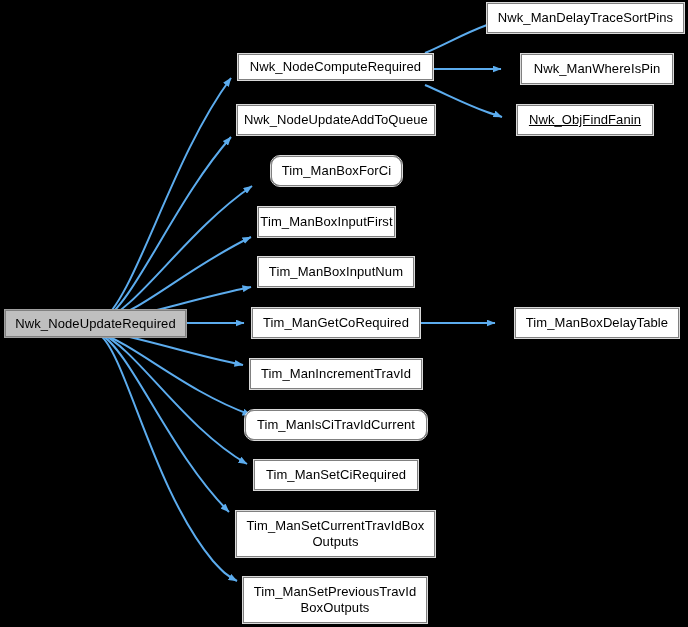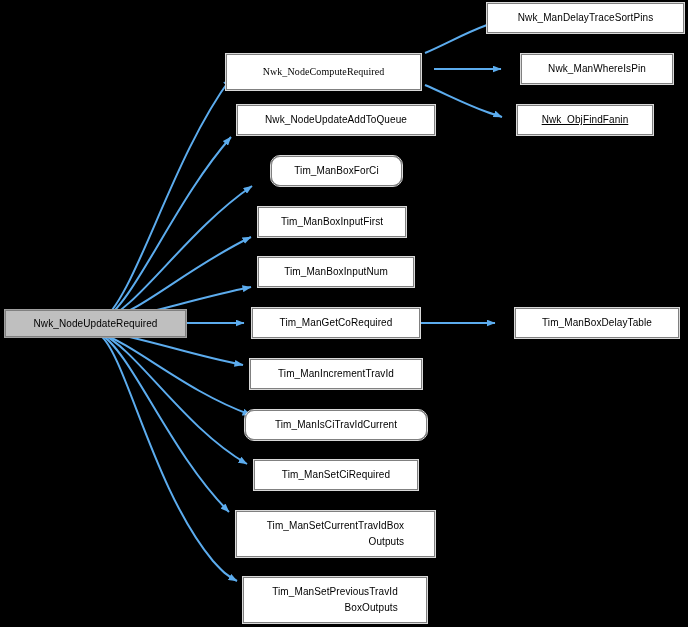--- a/index.html
+++ b/index.html
@@ -22,26 +22,26 @@
     width: 688px;
     height: 627px;
     pointer-events: none;
   }
   .node {
     position: absolute;
     box-sizing: border-box;
     display: flex;
     align-items: center;
     justify-content: center;
-    text-align: right;
+    text-align: center;
     background: #ffffff;
     border: 1px solid #808080;
     outline: 1px solid #d9d9d9;
     color: #000000;
-    font-size: 10px;
+    font-size: 13px;
     line-height: 16px;
     letter-spacing: 0.1px;
     white-space: pre-line;
     padding: 0 4px;
   }
   .node.root {
     background: #bfbfbf;
     border: 1px solid #808080;
     outline: 1px solid #9f9f9f;
   }
@@ -69,24 +69,24 @@
         <path d="M 100,334 C 131,351 169,452 229,512" fill="none" stroke="#5cacee" stroke-width="2" marker-end="url(#arrowhead)"></path>
         <path d="M 100,335 C 126,355 153,489 213,561 223,572 226,575 237,581" fill="none" stroke="#5cacee" stroke-width="2" marker-end="url(#arrowhead)"></path>
         <path d="M 425,53 C 446,44 465,33 487,25 495,22 498,21 506,19" fill="none" stroke="#5cacee" stroke-width="2" marker-end="url(#arrowhead)"></path>
         <path d="M 434,69 L 501,69" fill="none" stroke="#5cacee" stroke-width="2" marker-end="url(#arrowhead)"></path>
         <path d="M 425,85 C 446,94 465,104 487,112 492,114 497,115 502,117" fill="none" stroke="#5cacee" stroke-width="2" marker-end="url(#arrowhead)"></path>
         <path d="M 421,323 L 495,323" fill="none" stroke="#5cacee" stroke-width="2" marker-end="url(#arrowhead)"></path>
       </g>
   </svg>
   <div id="node-group">
       <div class="node root" style="left: 5px; top: 310px; width: 181px; height: 27px;">Nwk_NodeUpdateRequired</div>
-      <div class="node" style="left: 226px; top: 54px; width: 195px; height: 36px; font-family: Liberation Serif, serif;">Nwk_NodeComputeRequired</div>
+      <div class="node" style="left: 238px; top: 54px; width: 195px; height: 26px;">Nwk_NodeComputeRequired</div>
       <div class="node" style="left: 237px; top: 105px; width: 198px; height: 30px;">Nwk_NodeUpdateAddToQueue</div>
       <div class="node" style="left: 271px; top: 156px; width: 131px; height: 30px; border-radius: 9px;">Tim_ManBoxForCi</div>
-      <div class="node" style="left: 258px; top: 207px; width: 148px; height: 30px;">Tim_ManBoxInputFirst</div>
+      <div class="node" style="left: 258px; top: 207px; width: 137px; height: 30px;">Tim_ManBoxInputFirst</div>
       <div class="node" style="left: 258px; top: 257px; width: 156px; height: 30px;">Tim_ManBoxInputNum</div>
       <div class="node" style="left: 252px; top: 308px; width: 168px; height: 30px;">Tim_ManGetCoRequired</div>
       <div class="node" style="left: 250px; top: 359px; width: 172px; height: 30px;">Tim_ManIncrementTravId</div>
       <div class="node" style="left: 245px; top: 410px; width: 182px; height: 30px; border-radius: 9px;">Tim_ManIsCiTravIdCurrent</div>
       <div class="node" style="left: 254px; top: 460px; width: 164px; height: 30px;">Tim_ManSetCiRequired</div>
       <div class="node" style="left: 236px; top: 511px; width: 199px; height: 46px;">Tim_ManSetCurrentTravIdBox
 Outputs</div>
       <div class="node" style="left: 243px; top: 577px; width: 184px; height: 46px;">Tim_ManSetPreviousTravId
 BoxOutputs</div>
       <div class="node" style="left: 487px; top: 3px; width: 197px; height: 30px;">Nwk_ManDelayTraceSortPins</div>

